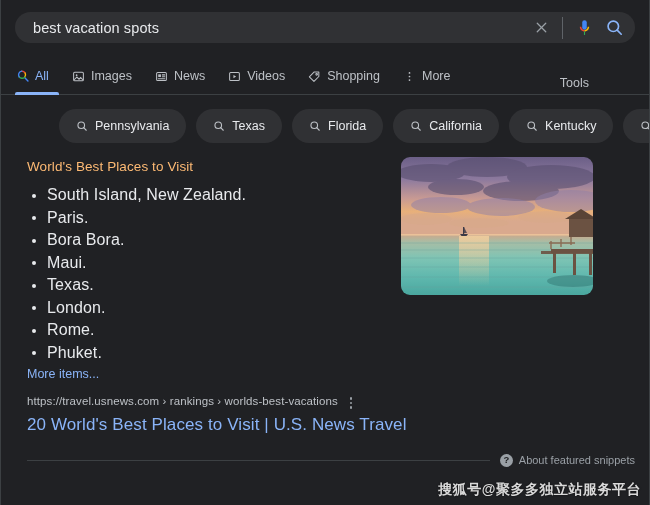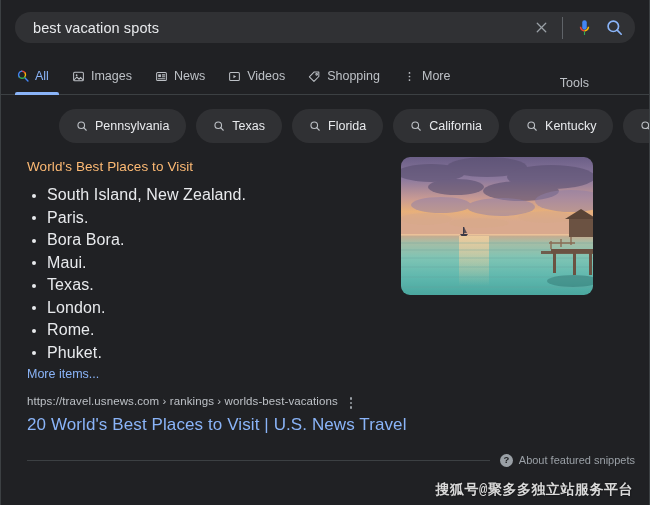--- a/index.html
+++ b/index.html
@@ -263,27 +263,27 @@
     font-weight: bold;
     display: flex;
     align-items: center;
     justify-content: center;
     line-height: 1;
   }
 
   
   .watermark {
     position: absolute;
-    right: 16px;
+    right: 8px;
     bottom: 6px;
     font-size: 14px;
     font-weight: bold;
     color: #d9d9d9;
     letter-spacing: 0.5px;
-    font-family: Liberation Mono, monospace;
+    font-family: Liberation Sans, sans-serif;
     text-shadow: 0 0 2px rgba(0,0,0,.7);
     pointer-events: none;
   }
 </style>
 </head>
 <body>
 
 <div class="search-wrap">
   <div class="search-box">
     <input class="search-query" value="best vacation spots" style="">

